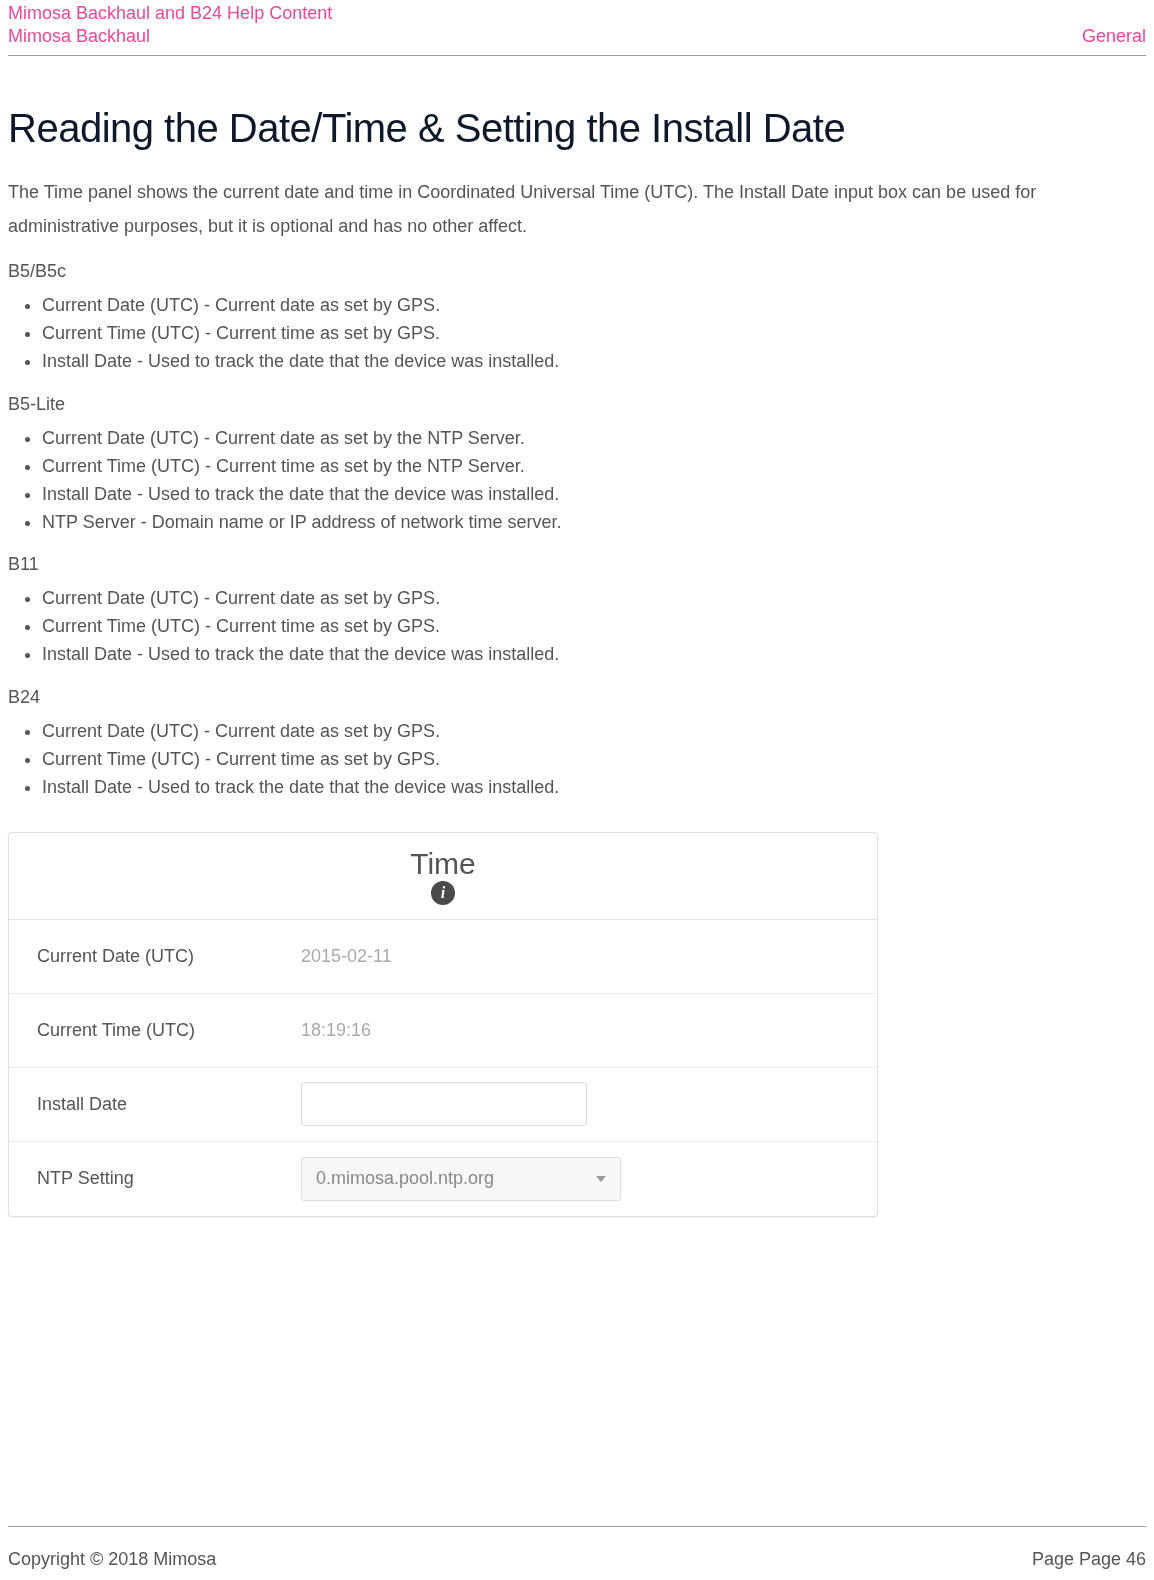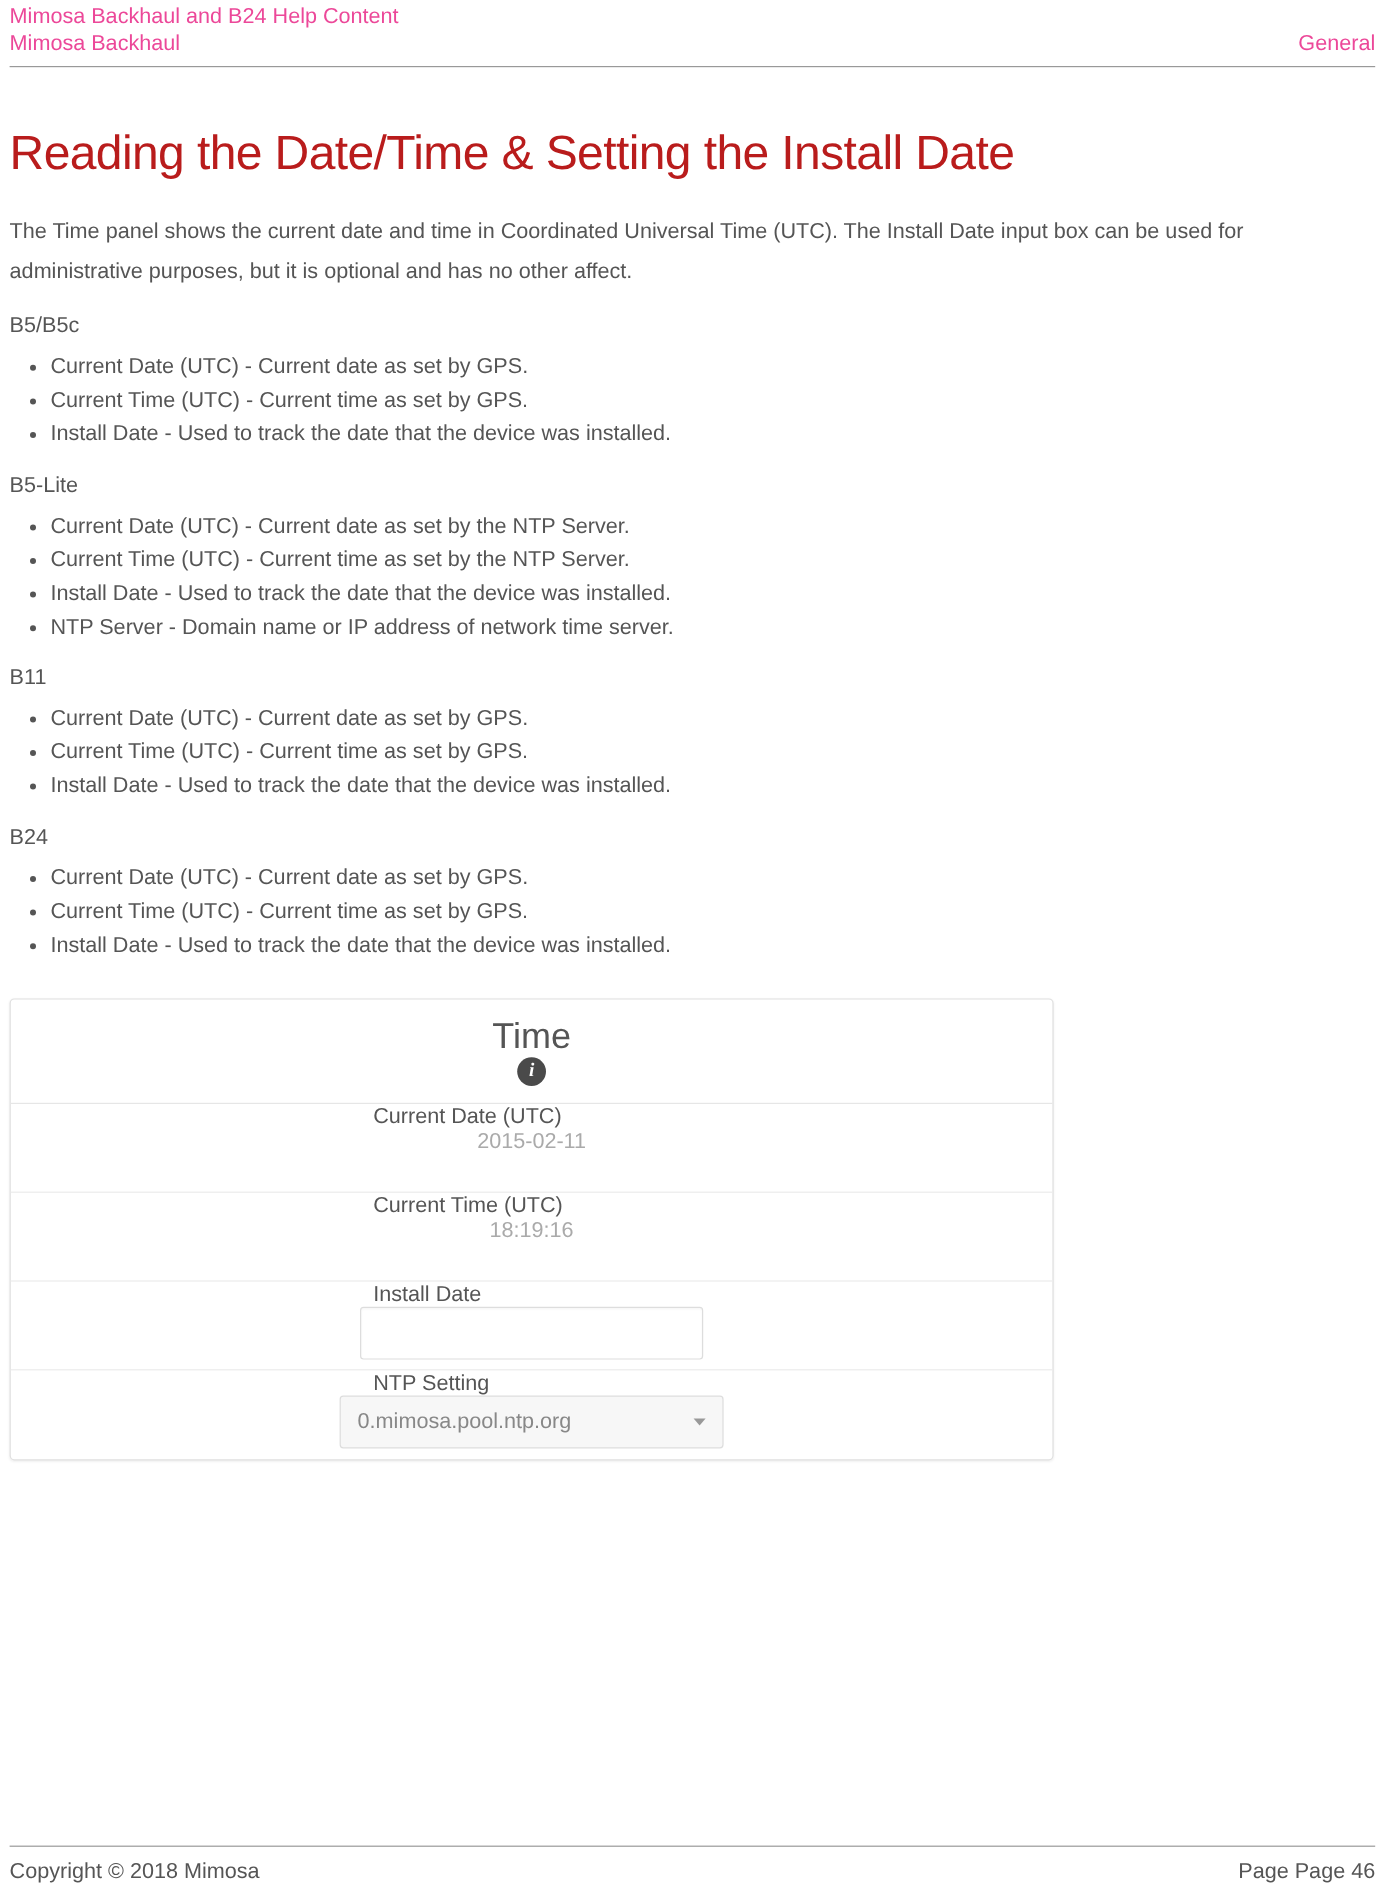--- a/index.html
+++ b/index.html
@@ -27,21 +27,21 @@
     }
     .header-left {
       line-height: 1.3;
     }
     .header-right {
       line-height: 1.3;
     }
     h1 {
       font-size: 40px;
       font-weight: 400;
-      color: #b91c1c;
+      color: #0f172a;
       margin-top: 50px;
       margin-bottom: 24px;
       letter-spacing: -0.5px;
     }
     .intro {
       font-size: 18px;
       line-height: 1.9;
       color: #555;
     }
     .section-label {
@@ -94,21 +94,20 @@
       font-style: italic;
       font-weight: bold;
       font-size: 16px;
     }
     .time-row {
       display: flex;
       align-items: center;
       border-bottom: 1px solid #ececec;
       padding: 0 28px;
       height: 74px;
-      flex-direction: column;
     }
     .time-row:last-child {
       border-bottom: none;
     }
     .time-row-label {
       width: 264px;
       font-size: 18px;
       color: #555;
     }
     .time-row-value {
@@ -146,21 +145,21 @@
       border-top: 6px solid #999;
     }
     .page-footer {
       position: absolute;
       bottom: 10px;
       left: 8px;
       right: 8px;
       display: flex;
       justify-content: space-between;
       border-top: 1px solid #999;
-      padding-top: 10px;
+      padding-top: 22px;
       font-size: 18px;
       color: #555;
     }
   </style>
 </head>
 <body>
 
 <div class="page-header">
   <div class="header-left">
     <div>Mimosa Backhaul and B24 Help Content</div>

